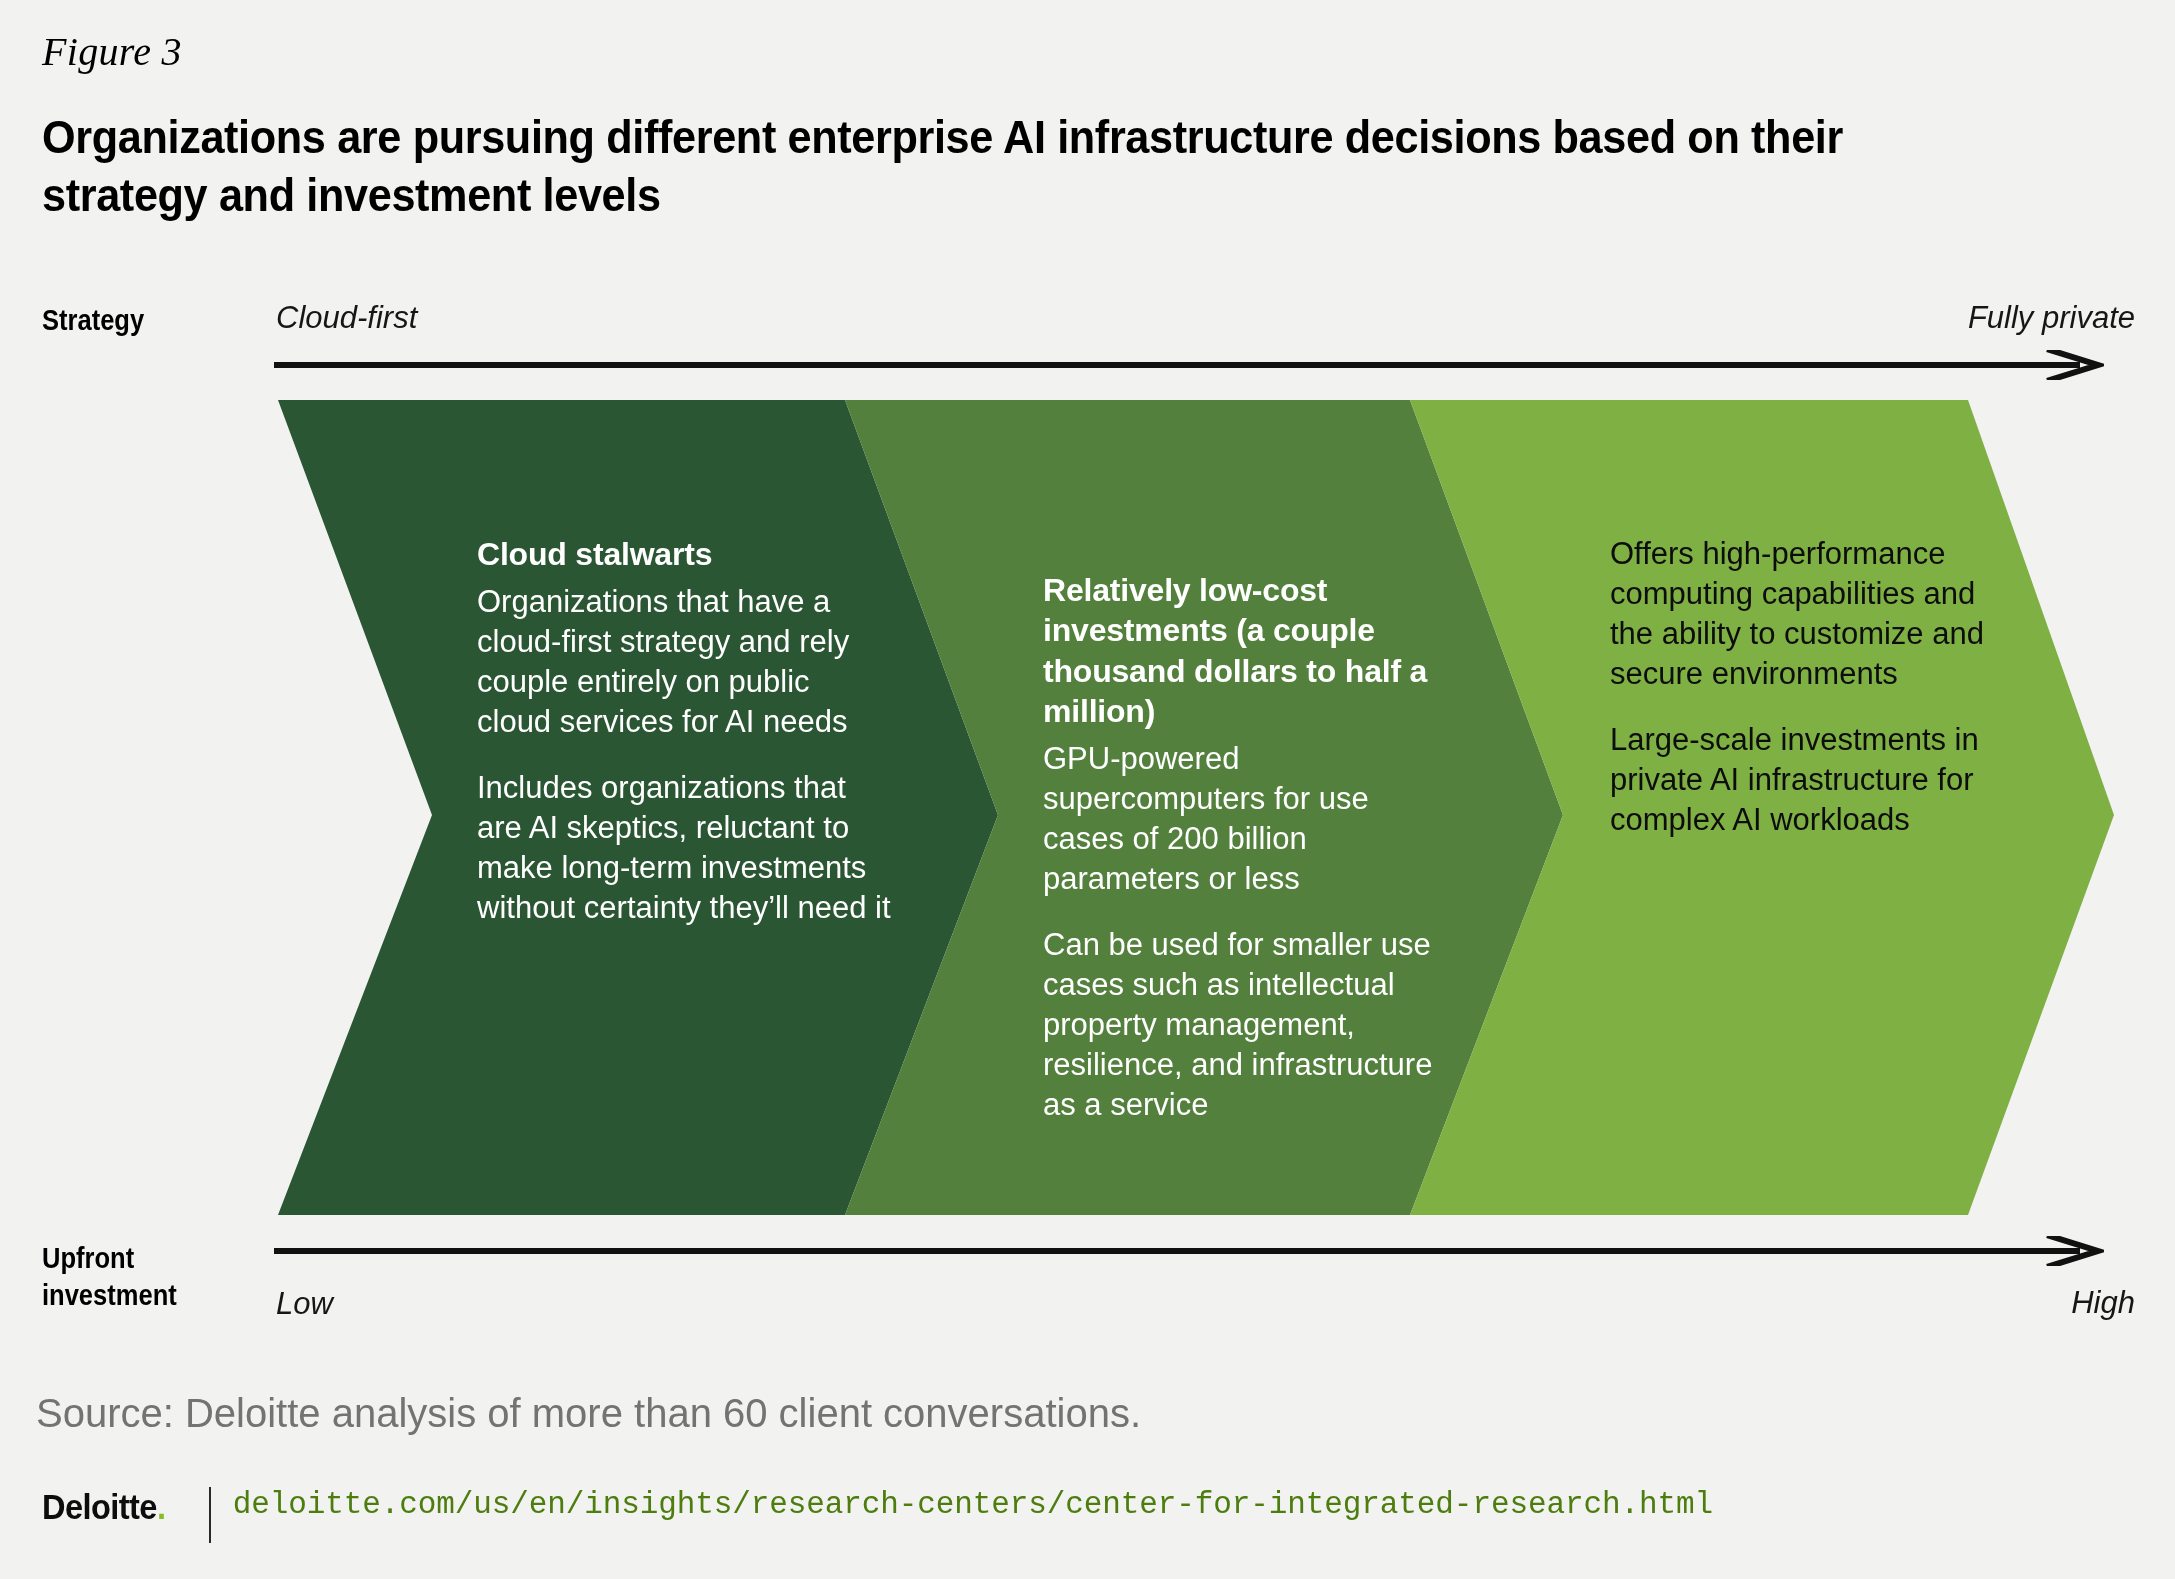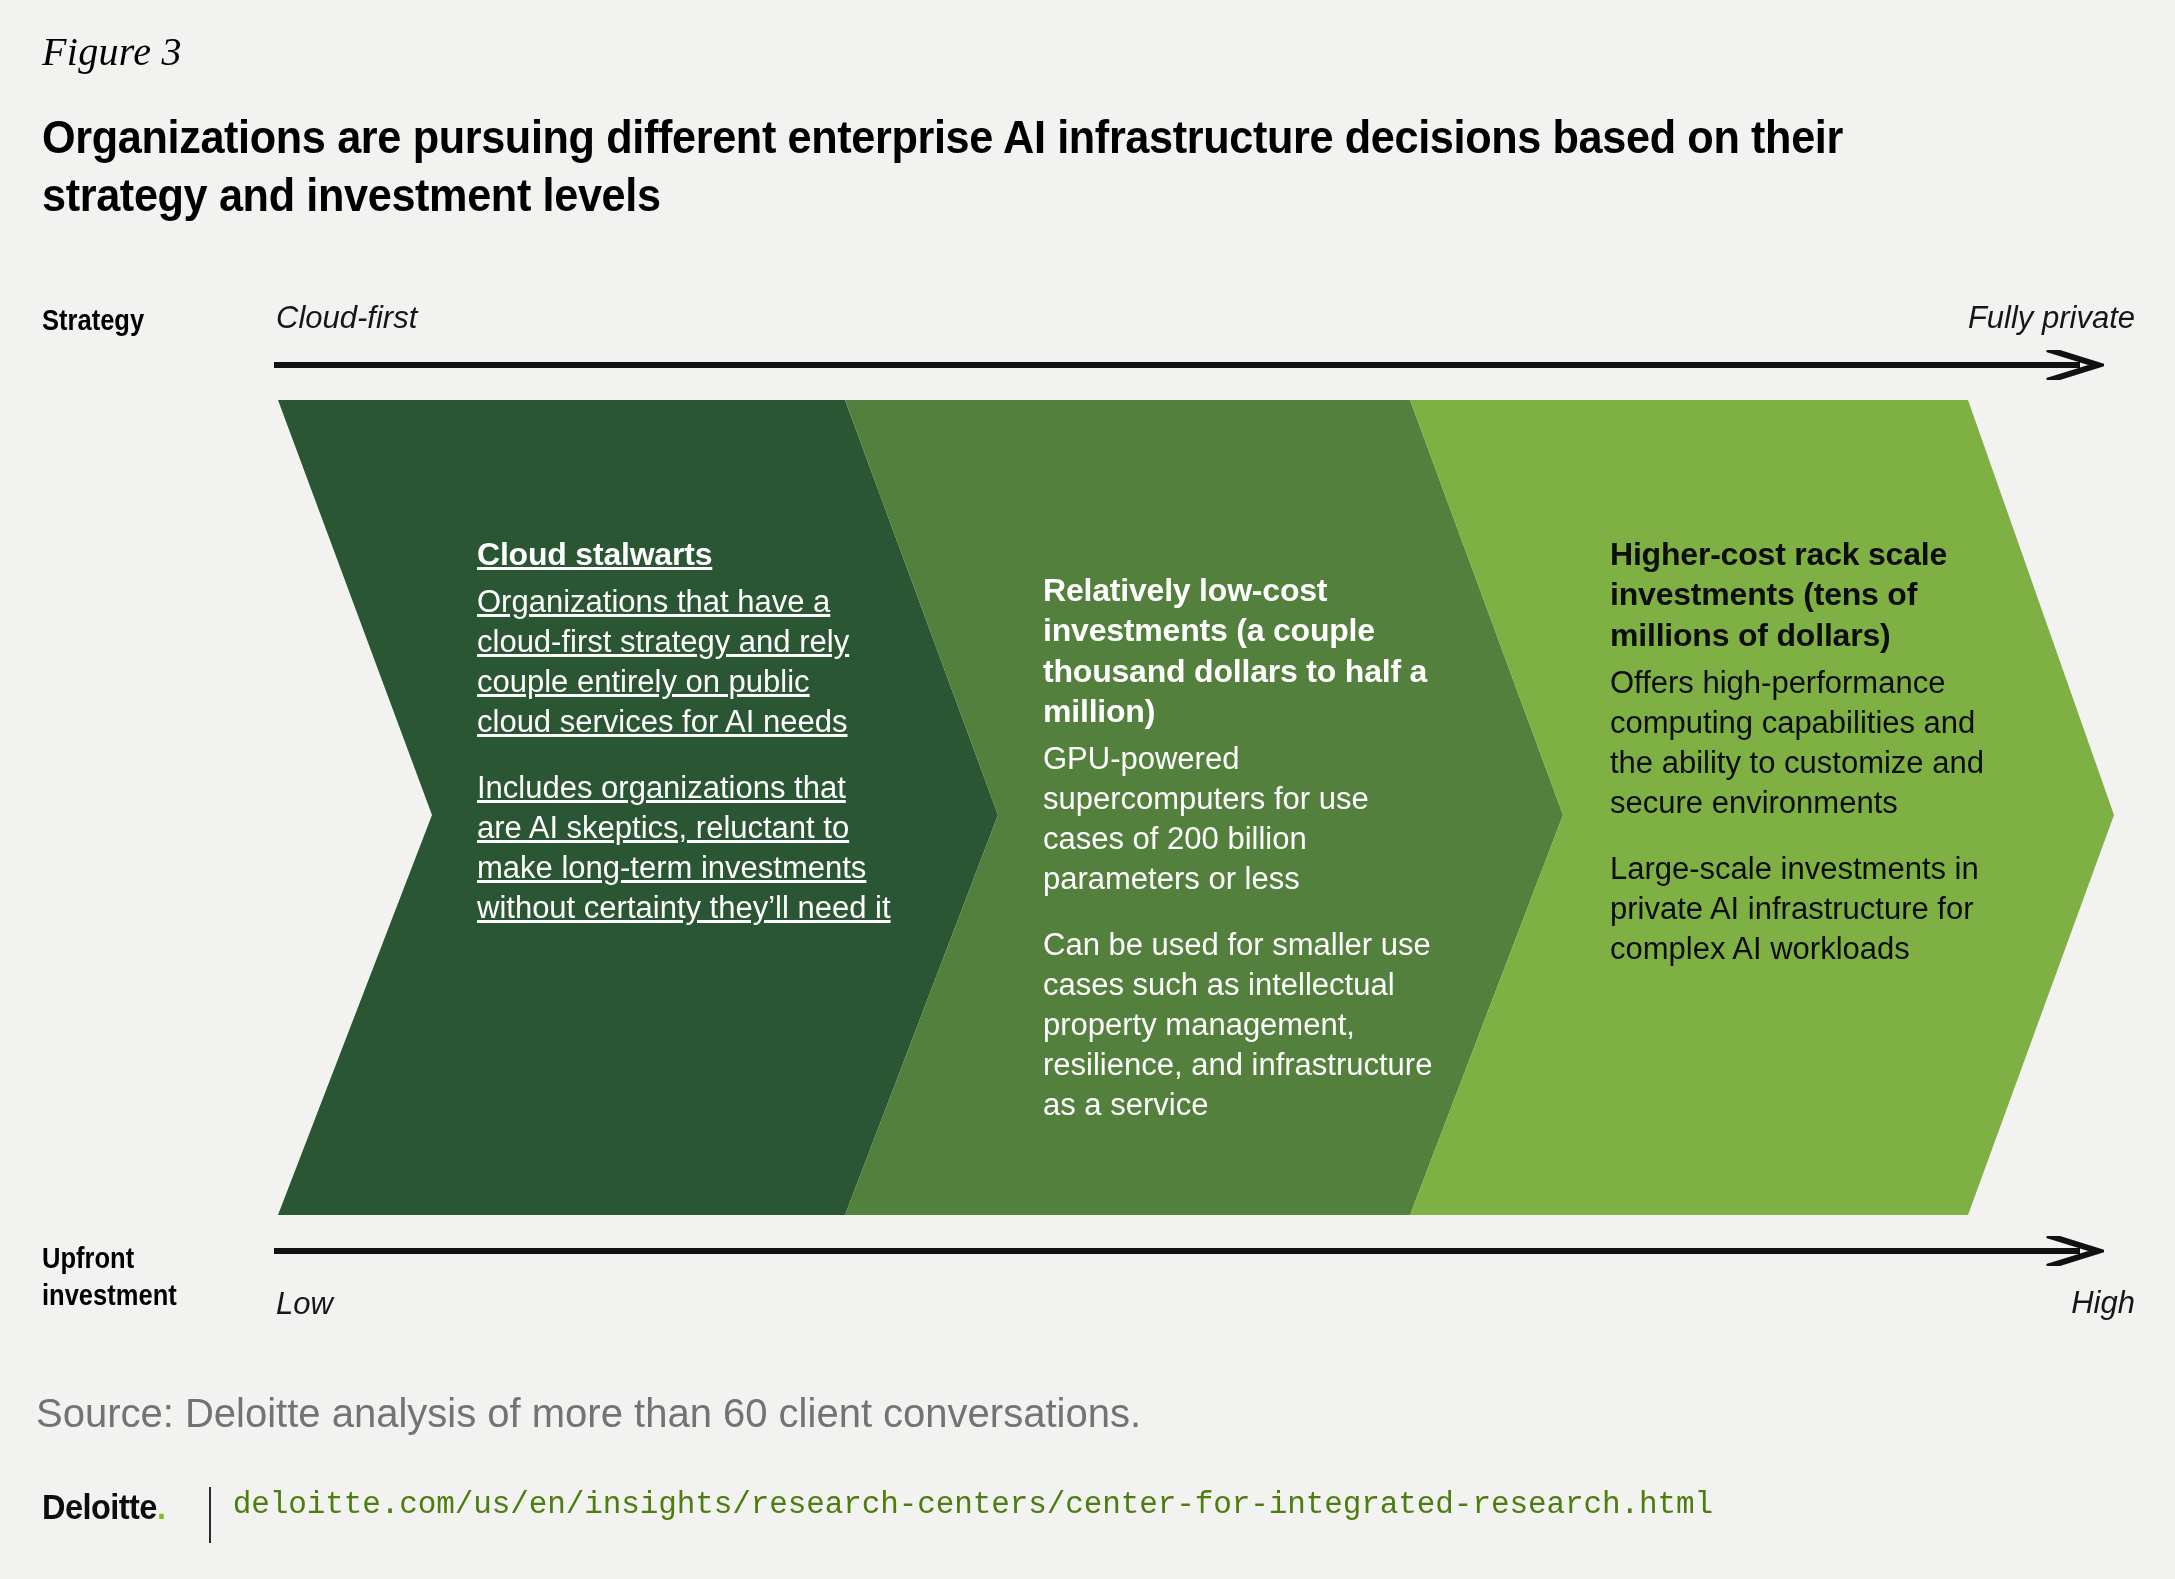--- a/index.html
+++ b/index.html
@@ -155,34 +155,33 @@
 
 <svg id="chevron-band" viewBox="0 0 2175 1579" preserveAspectRatio="none">
 
   <polygon points="278,400 845,400 998,815 845,1215 278,1215 432,815" fill="#2b5634"></polygon>
 
   <polygon points="845,400 1410,400 1563,815 1410,1215 845,1215 998,815" fill="#53803c"></polygon>
 
   <polygon points="1410,400 1968,400 2114,815 1968,1215 1410,1215 1563,815" fill="#7fb043"></polygon>
 </svg>
 
-<div class="chev-text light-type" style="left:477px; top:534px; width:415px;text-decoration:underline;">
+<div class="chev-text light-type" style="left:477px; top:534px; width:415px;">
   <p class="chev-head">Cloud stalwarts</p>
   <p class="chev-p">Organizations that have a cloud-first strategy and rely couple entirely on public cloud services for AI needs</p>
   <p class="chev-p">Includes organizations that are AI skeptics, reluctant to make long-term investments without certainty they’ll need it</p>
 </div>
 
 <div class="chev-text light-type" style="left:1043px; top:534px; width:405px;margin-top:36px;">
   <p class="chev-head">Relatively low-cost investments (a couple thousand dollars to half a million)</p>
   <p class="chev-p">GPU-powered supercomputers for use cases of 200 billion parameters or less</p>
   <p class="chev-p">Can be used for smaller use cases such as intellectual property management, resilience, and infrastructure as a service</p>
 </div>
 
 <div class="chev-text dark-type" style="left:1610px; top:534px; width:395px;">
-  <p class="chev-head">Higher-cost rack scale investments (tens of millions of dollars)</p>
   <p class="chev-p">Offers high-performance computing capabilities and the ability to customize and secure environments</p>
   <p class="chev-p">Large-scale investments in private AI infrastructure for complex AI workloads</p>
 </div>
 
 <div class="axis-label" style="left:42px; top:1240px;">Upfront
 investment</div>
 <svg class="axis-arrow" style="left:274px; top:1236px; width:1830px;" viewBox="0 0 1830 30" preserveAspectRatio="none">
   <line x1="0" y1="15" x2="1806" y2="15" stroke="#111111" stroke-width="6"></line>
   <polyline points="1776,0 1824,15 1776,30" fill="none" stroke="#111111" stroke-width="6" stroke-linecap="square" stroke-linejoin="miter"></polyline>
 </svg>

